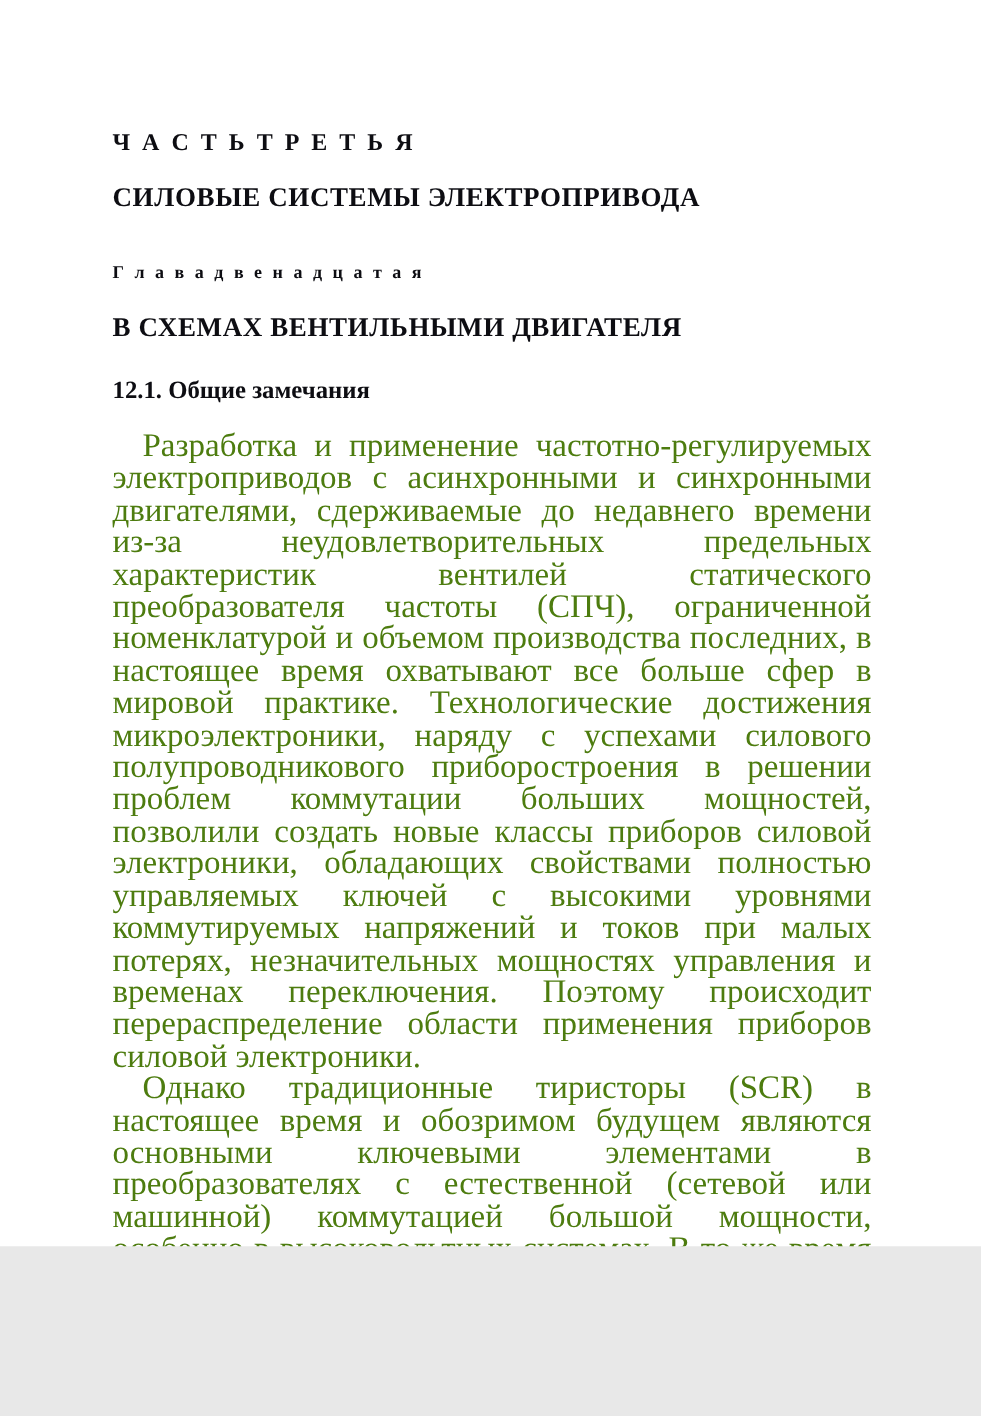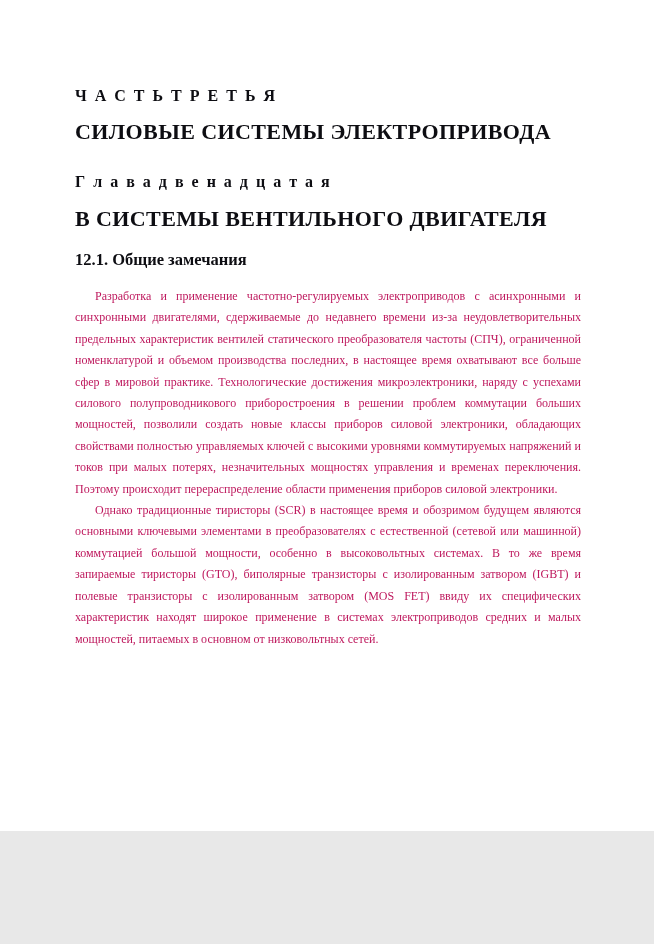--- a/index.html
+++ b/index.html
@@ -22,49 +22,49 @@
   .part-heading{
     font-weight:bold;
     font-size:16px;
     line-height:19px;
     letter-spacing:2px;
     margin:0 0 15px 0;
     color:#0d0d12;
   }
   .part-title, .chapter-title{
     font-weight:bold;
-    font-size:22px;
+    font-size:18px;
     line-height:23px;
     letter-spacing:0.4px;
     color:#0d0d12;
   }
   .part-title{margin:0 0 29px 0;}
   .chapter-heading{
     font-weight:bold;
-    font-size:16px;
+    font-size:12px;
     line-height:19px;
     letter-spacing:2px;
     margin:0 0 16px 0;
     color:#0d0d12;
   }
   .chapter-title{margin:0 0 21px 0;}
   .section-heading{
     font-weight:bold;
     font-size:16.5px;
     line-height:18px;
     margin:4px 0 17px 0;
     color:#0d0d12;
   }
   .body-par{
-    font-size:12px;
+    font-size:22px;
     line-height:21.4px;
     text-align:justify;
     text-indent:20px;
     margin:0;
-    color:#be185d;
+    color:#4d7c0f;
   }
   .page-number{
     position:absolute;
     left:0; top:868px;
     width:640px;
     text-align:center;
     font-size:15px;
     color:#000;
     z-index:3;
   }
@@ -105,21 +105,21 @@
   <div class="content">
     <div class="part-heading">Ч А С Т Ь   Т Р Е Т Ь Я</div>
 
     <div class="part-title">
       <div>СИЛОВЫЕ СИСТЕМЫ ЭЛЕКТРОПРИВОДА</div>
     </div>
 
     <div class="chapter-heading">Г л а в а   д в е н а д ц а т а я</div>
 
     <div class="chapter-title">
-      <div>В СИСТЕМЫ ВЕНТИЛЬНОГО ДВИГАТЕЛЯ</div>
+      <div>В СХЕМАХ ВЕНТИЛЬНЫМИ ДВИГАТЕЛЯ</div>
     </div>
 
     <div class="section-heading">12.1. Общие замечания</div>
 
     <p class="body-par">Разработка и применение частотно-регулируемых электроприводов с асинхронными и синхронными двигателями, сдерживаемые до недавнего времени из-за неудовлетворительных предельных характеристик вентилей статического преобразователя частоты (СПЧ), ограниченной номенклатурой и объемом производства последних, в настоящее время охватывают все больше сфер в мировой практике. Технологические достижения микроэлектроники, наряду с успехами силового полупроводникового приборостроения в решении проблем коммутации больших мощностей, позволили создать новые классы приборов силовой электроники, обладающих свойствами полностью управляемых ключей с высокими уровнями коммутируемых напряжений и токов при малых потерях, незначительных мощностях управления и временах переключения. Поэтому происходит перераспределение области применения приборов силовой электроники.</p>
     <p class="body-par">Однако традиционные тиристоры (SCR) в настоящее время и обозримом будущем являются основными ключевыми элементами в преобразователях с естественной (сетевой или машинной) коммутацией большой мощности, особенно в высоковольтных системах. В то же время запираемые тиристоры (GTO), биполярные транзисторы с изолированным затвором (IGBT) и полевые транзисторы с изолированным затвором (MOS FET) ввиду их специфических характеристик находят широкое применение в системах электроприводов средних и малых мощностей, питаемых в основном от низковольтных сетей.</p>
   </div>
 
   <div class="page-number">3</div>
 

